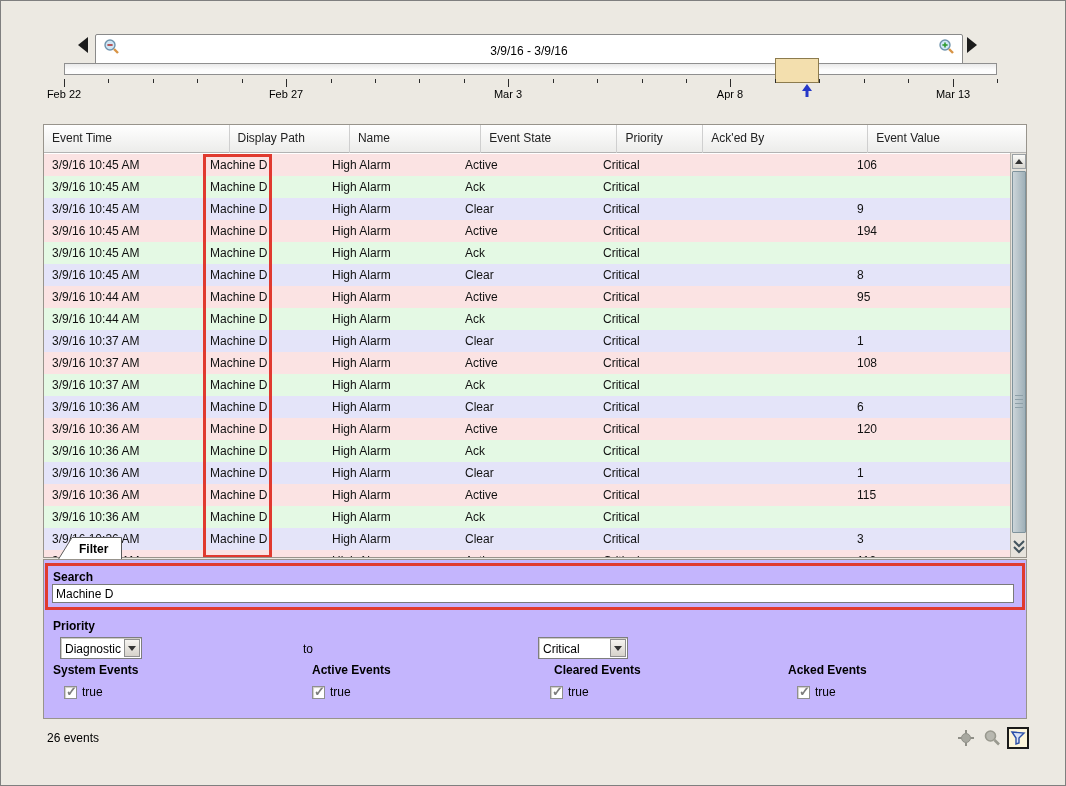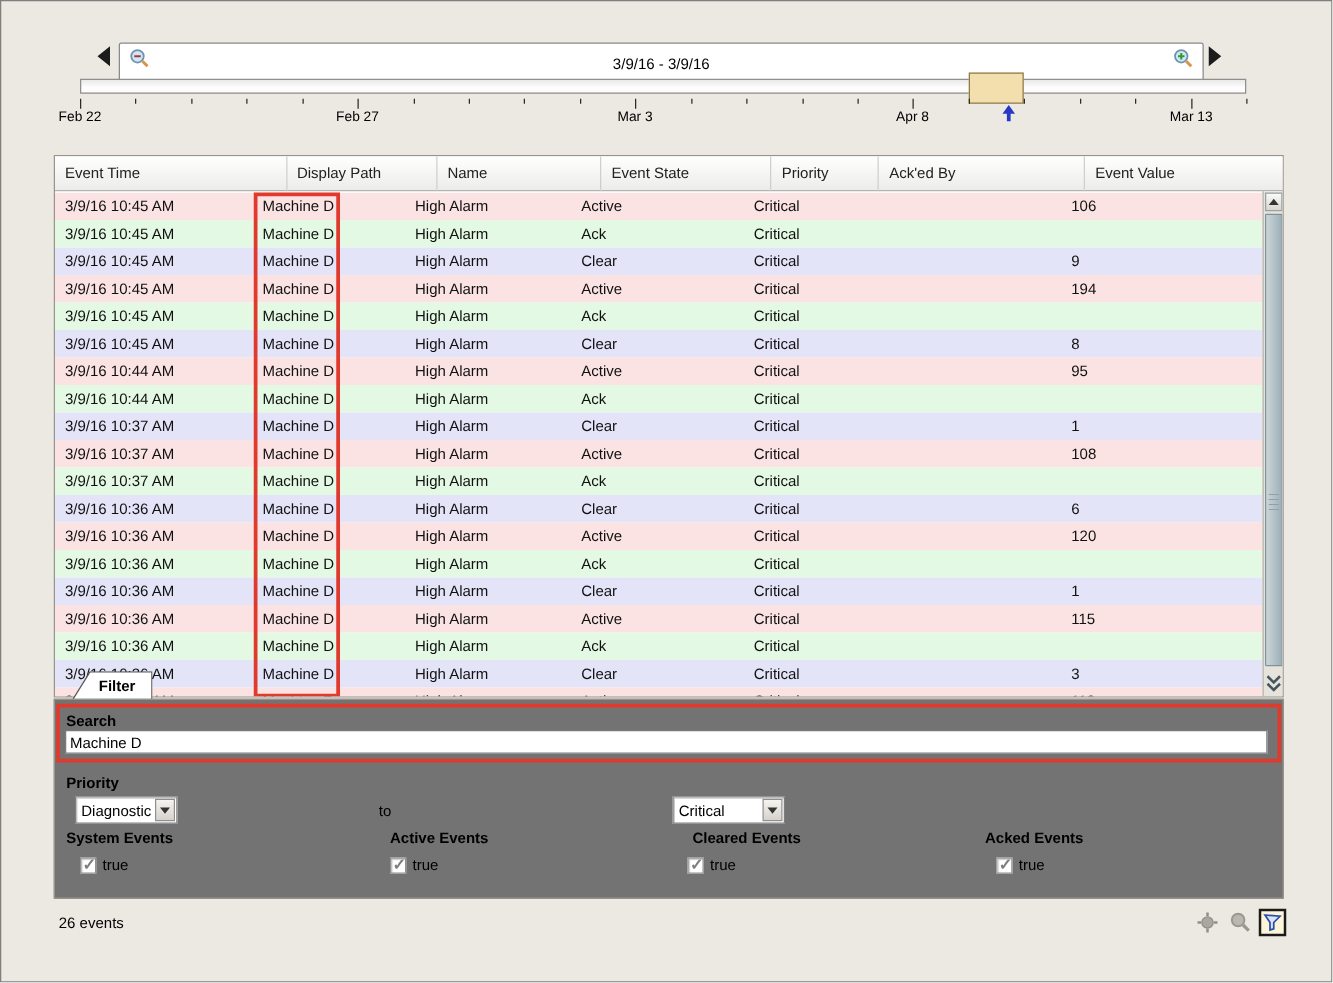--- a/index.html
+++ b/index.html
@@ -55,21 +55,21 @@
   
   .hl-rect { position:absolute; border:3px solid #e03a2f; pointer-events:none; }
   .hl-path  { left:159px; top:29px; width:69px; height:404px; }
 
   
   .filter-tab { position:absolute; left:57px; top:536px; width:64px; height:23px; cursor:pointer; }
   .filter-tab .lbl { position:absolute; left:21px; top:5px; font-weight:bold; font-size:12px; color:#000; }
 
   
   .fpanel { position:absolute; left:42px; top:558px; width:984px; height:160px;
-            border:1px solid #98948c; background:#737373; }
+            border:1px solid #98948c; background:#c4b5fd; }
   .search-box { position:absolute; left:1px; top:3px; width:980px; height:47px; border:3px solid #e03a2f; }
   .flabel { position:absolute; font-weight:bold; font-size:12px; color:#000; }
   .search-input { position:absolute; left:8px; top:24px; width:962px; height:19px;
                   border:1px solid #7a7a7a; background:#fff; font-family:"Liberation Sans",sans-serif;
                   font-size:12px; padding:1px 3px; color:#000; }
   .combo { position:absolute; height:22px; background:#fff; border:1px solid #7e7e7e;
            box-shadow:inset 1px 1px 0 #cfccc6; cursor:pointer; }
   .combo .val { position:absolute; left:4px; top:4px; font-size:12px; color:#000; }
   .combo .btn { position:absolute; right:1px; top:1px; bottom:1px; width:16px;
                 background:linear-gradient(#f6f4f0,#d6d2ca); border:1px solid #8f8f8f;

